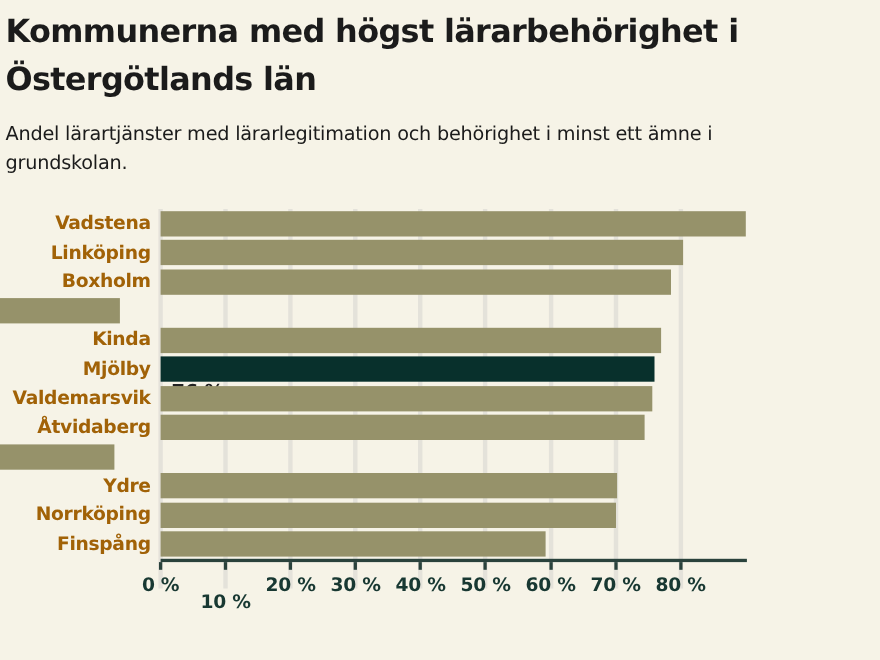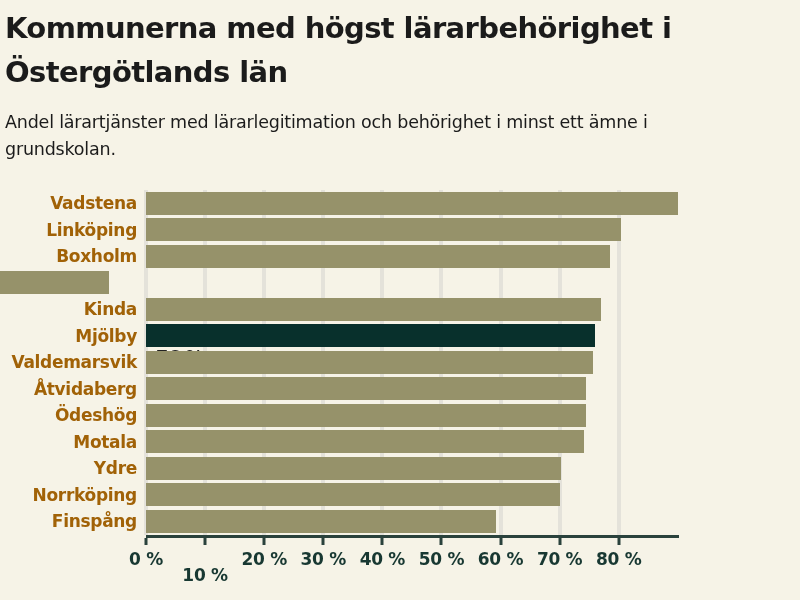--- a/index.html
+++ b/index.html
@@ -196,29 +196,22 @@
             <div class="bar" style="width: 83.8137%; background: rgb(150, 146, 106);"></div>
           </div>
         </div>
         <div class="row">
           <div class="row-label">Åtvidaberg</div>
           <div class="bar-area">
             <div class="bar" style="width: 82.5942%; background: rgb(150, 146, 106);"></div>
           </div>
         </div>
         <div class="row">
-          <div class="row-label">Ödeshög</div>
           <div class="bar-area">
             <div class="bar" style="width: 82.4834%; background: rgb(150, 146, 106);"></div>
-          </div>
-        </div>
-        <div class="row">
-          <div class="row-label">Motala</div>
-          <div class="bar-area">
-            <div class="bar" style="width: 82.1508%; background: rgb(150, 146, 106);"></div>
           </div>
         </div>
         <div class="row">
           <div class="row-label">Ydre</div>
           <div class="bar-area">
             <div class="bar" style="width: 77.9379%; background: rgb(150, 146, 106);"></div>
           </div>
         </div>
         <div class="row">
           <div class="row-label">Norrköping</div>

